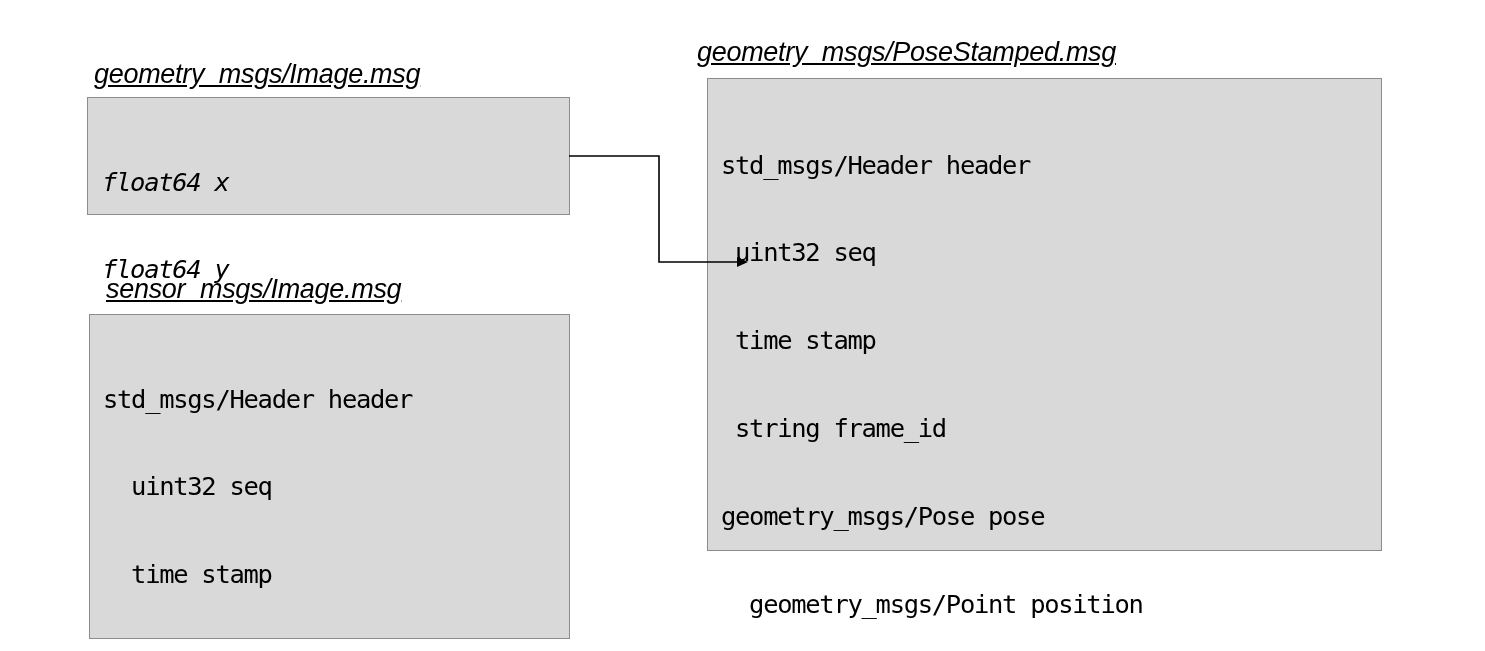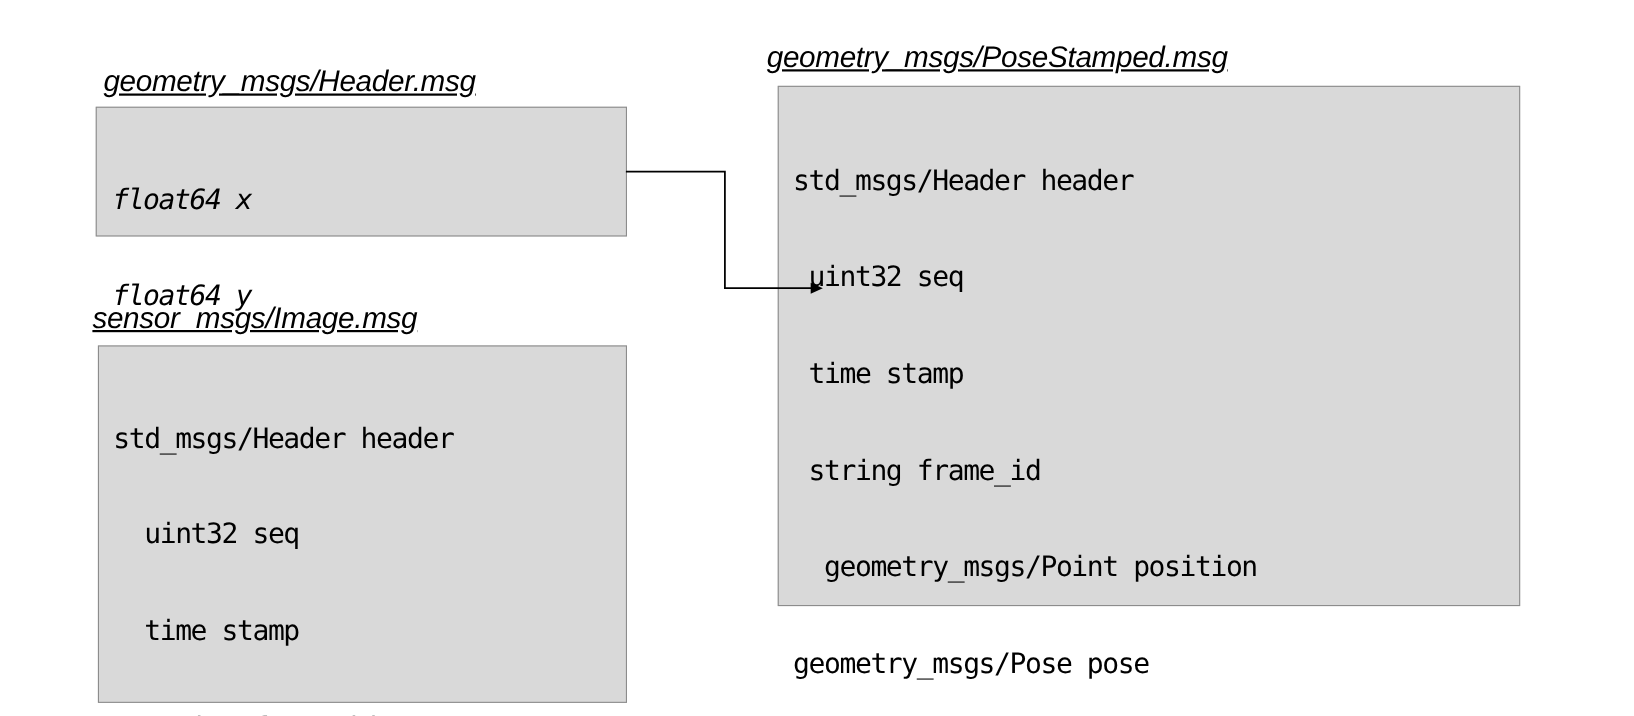--- a/index.html
+++ b/index.html
@@ -29,30 +29,30 @@
       white-space: pre;
       margin: 0;
       letter-spacing: -1.3px;
     }
     .line { display: block; height: 29.3px; }
     svg.connector { position: absolute; left: 0; top: 0; }
   </style>
 </head>
 <body>
 
-<div class="title" style="left:94px; top:59px;">geometry_msgs/Header.msg</div>
+<div class="title" style="left:94px; top:59px;">geometry_msgs/Image.msg</div>
 <div class="box" style="left:87px; top:97px; width:483px; height:118px;font-style:italic;">
   <div class="code" style="left:14px; top:11px;">
     <span class="line">float64 x</span>
     <span class="line">float64 y</span>
     <span class="line">float64 z</span>
   </div>
 </div>
 
-<div class="title" style="left:84px; top:274px;">sensor_msgs/Image.msg</div>
+<div class="title" style="left:106px; top:274px;">sensor_msgs/Image.msg</div>
 <div class="box" style="left:89px; top:314px; width:481px; height:325px;">
   <div class="code" style="left:13px; top:11px;">
     <span class="line">std_msgs/Header header</span>
     <span class="line">  uint32 seq</span>
     <span class="line">  time stamp</span>
     <span class="line">  string frame_id</span>
     
     
     
     
@@ -61,22 +61,22 @@
   </div>
 </div>
 
 <div class="title" style="left:697px; top:37px;">geometry_msgs/PoseStamped.msg</div>
 <div class="box" style="left:707px; top:78px; width:675px; height:473px;">
   <div class="code" style="left:13px; top:13px;">
     <span class="line">std_msgs/Header header</span>
     <span class="line"> uint32 seq</span>
     <span class="line"> time stamp</span>
     <span class="line"> string frame_id</span>
+    <span class="line">geometry_msgs/Pose pose</span>
     <span class="line">  geometry_msgs/Point position</span>
-    <span class="line">geometry_msgs/Pose pose</span>
     
     
     
     
     
     
     
     
     
   </div>

